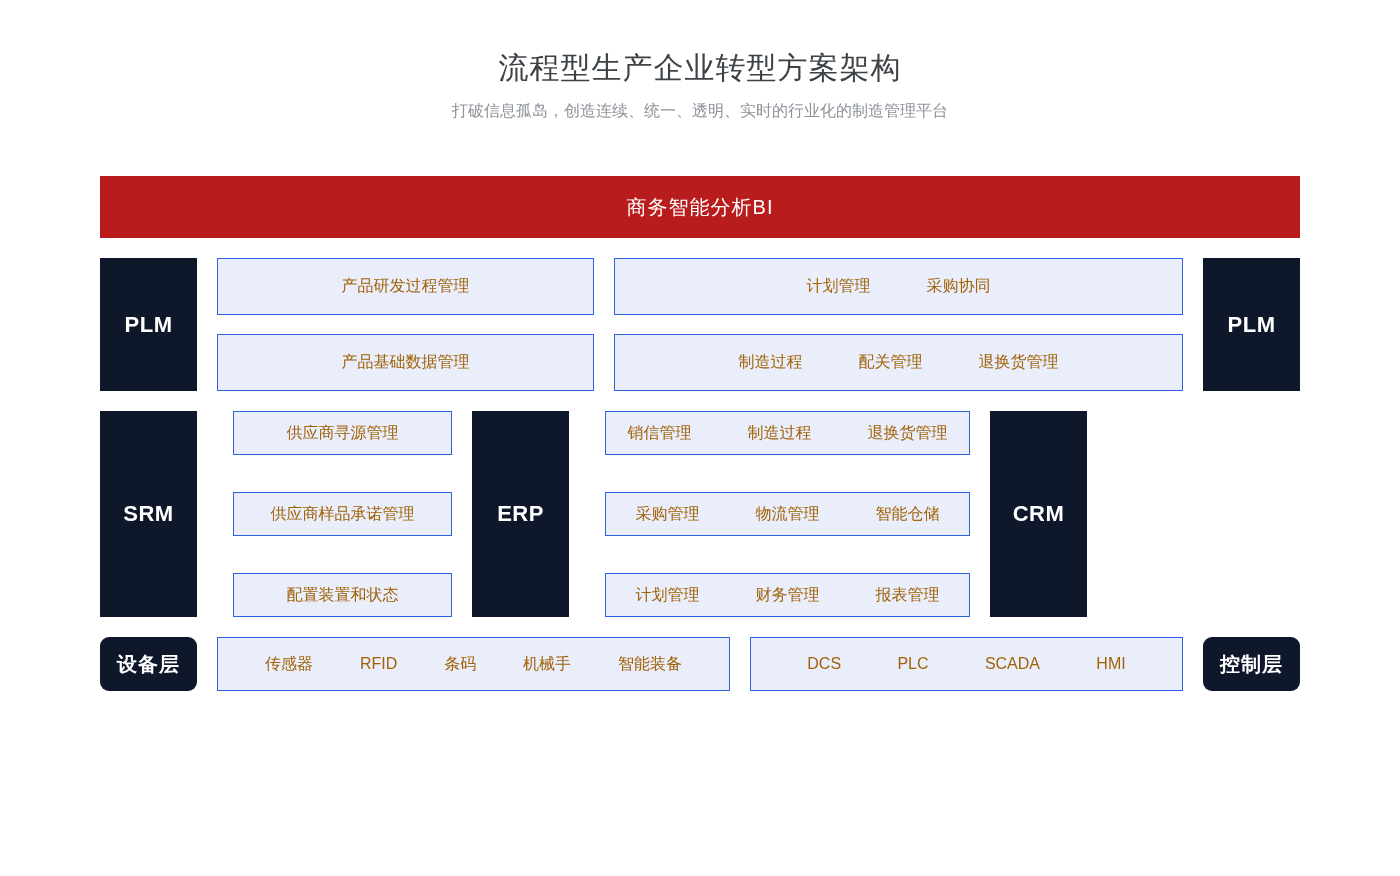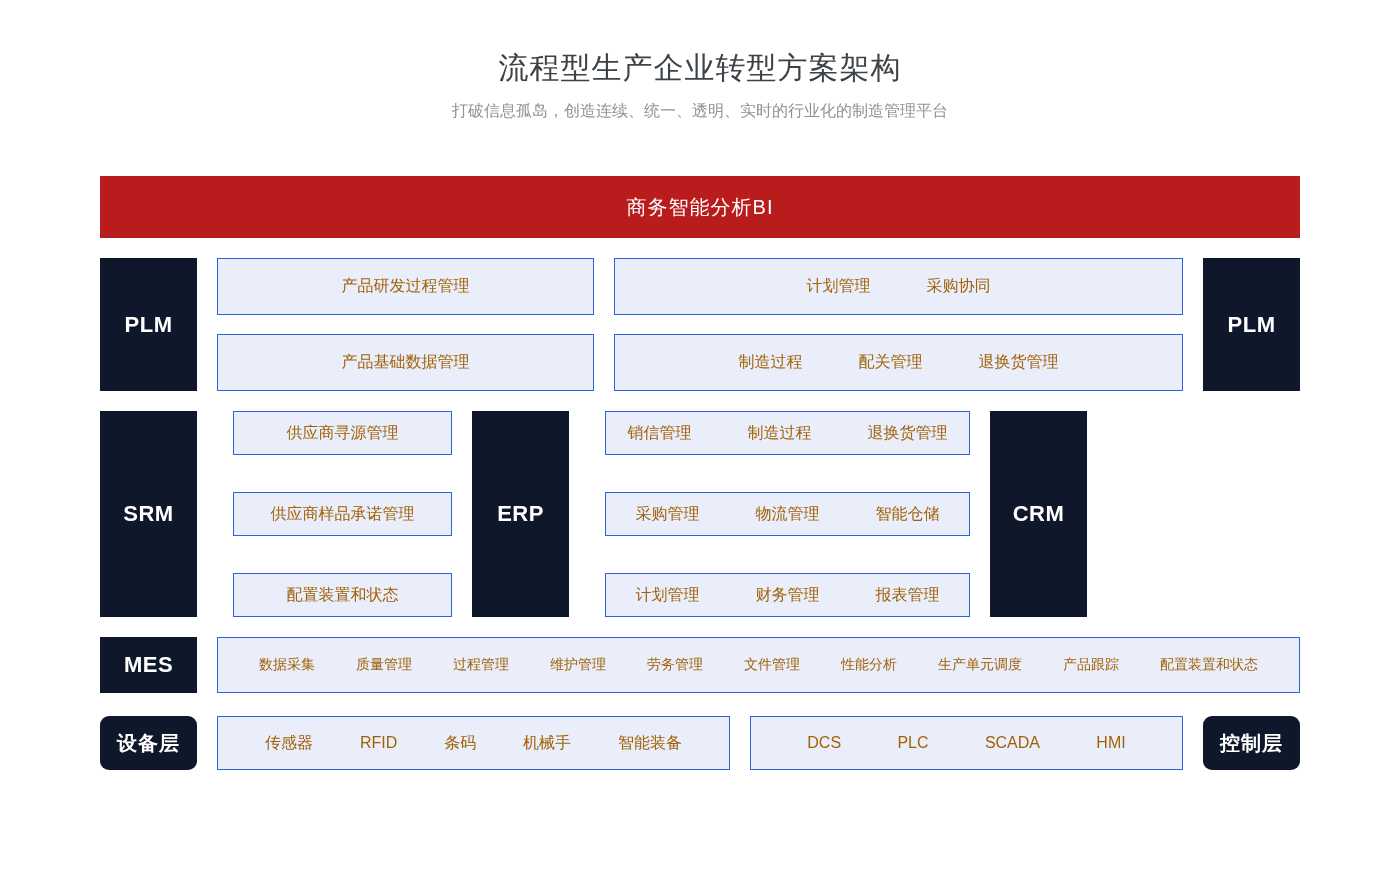--- a/index.html
+++ b/index.html
@@ -155,35 +155,20 @@
       </div>
       <div class="box">
         <span class="box-item">计划管理</span>
         <span class="box-item">财务管理</span>
         <span class="box-item">报表管理</span>
       </div>
     </div>
     <div class="tower">CRM</div>
   </div>
 
-  <div class="row row-mes">
-    <div class="tower">MES</div>
-    <div class="box fill spread small">
-      <span class="box-item">数据采集</span>
-      <span class="box-item">质量管理</span>
-      <span class="box-item">过程管理</span>
-      <span class="box-item">维护管理</span>
-      <span class="box-item">劳务管理</span>
-      <span class="box-item">文件管理</span>
-      <span class="box-item">性能分析</span>
-      <span class="box-item">生产单元调度</span>
-      <span class="box-item">产品跟踪</span>
-      <span class="box-item">配置装置和状态</span>
-    </div>
-  </div>
 
   <div class="row row-bot">
     <div class="tower cn">设备层</div>
     <div class="box fill spread">
       <span class="box-item">传感器</span>
       <span class="box-item">RFID</span>
       <span class="box-item">条码</span>
       <span class="box-item">机械手</span>
       <span class="box-item">智能装备</span>
     </div>

